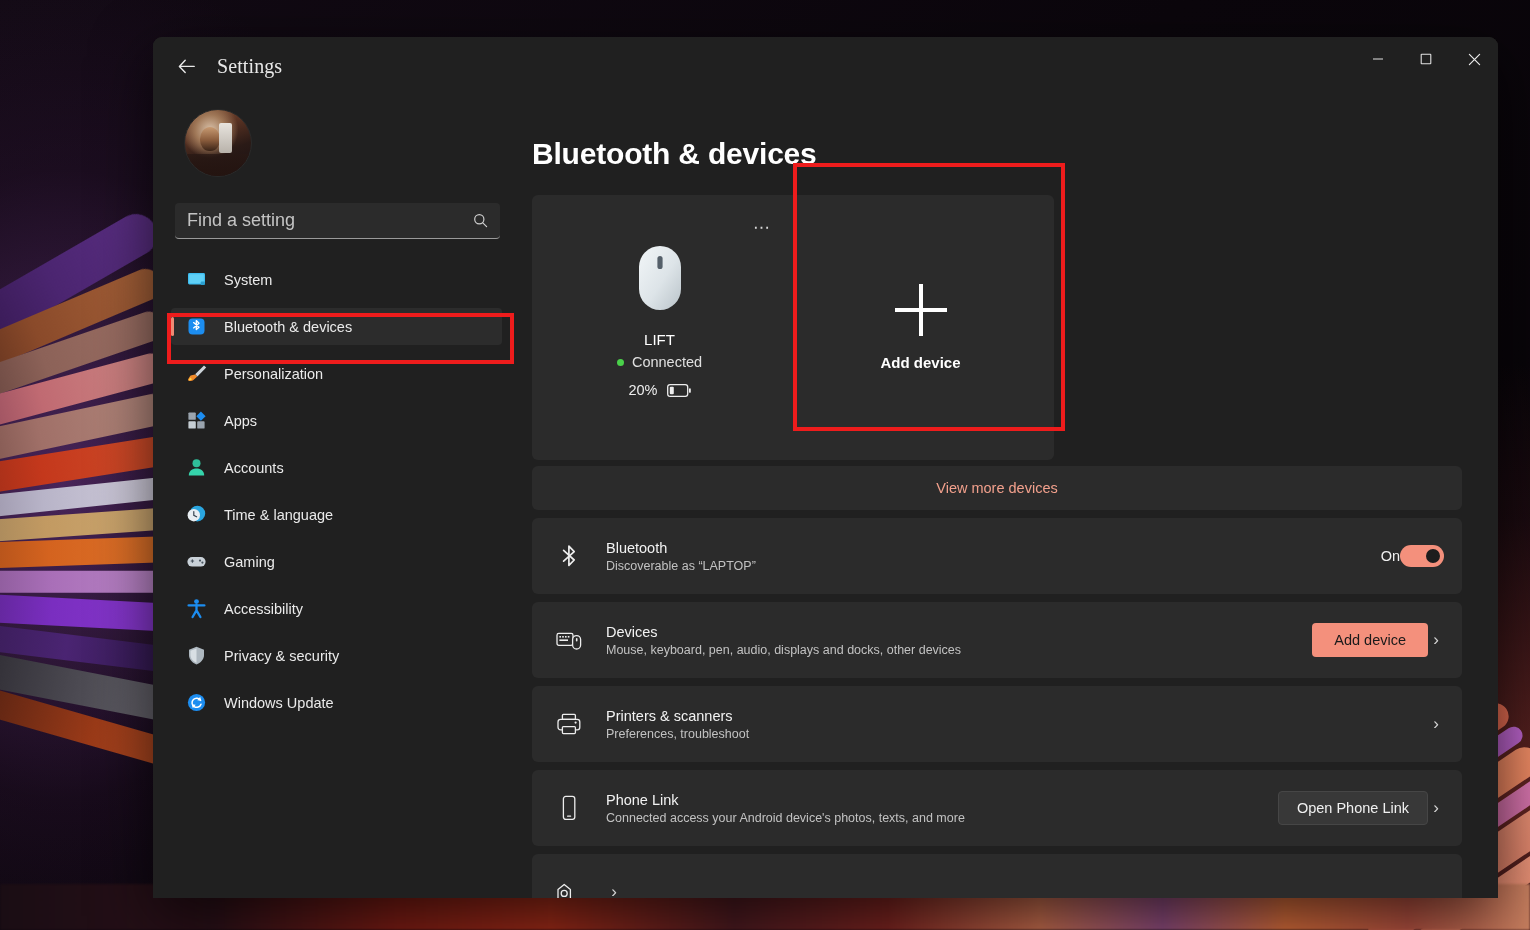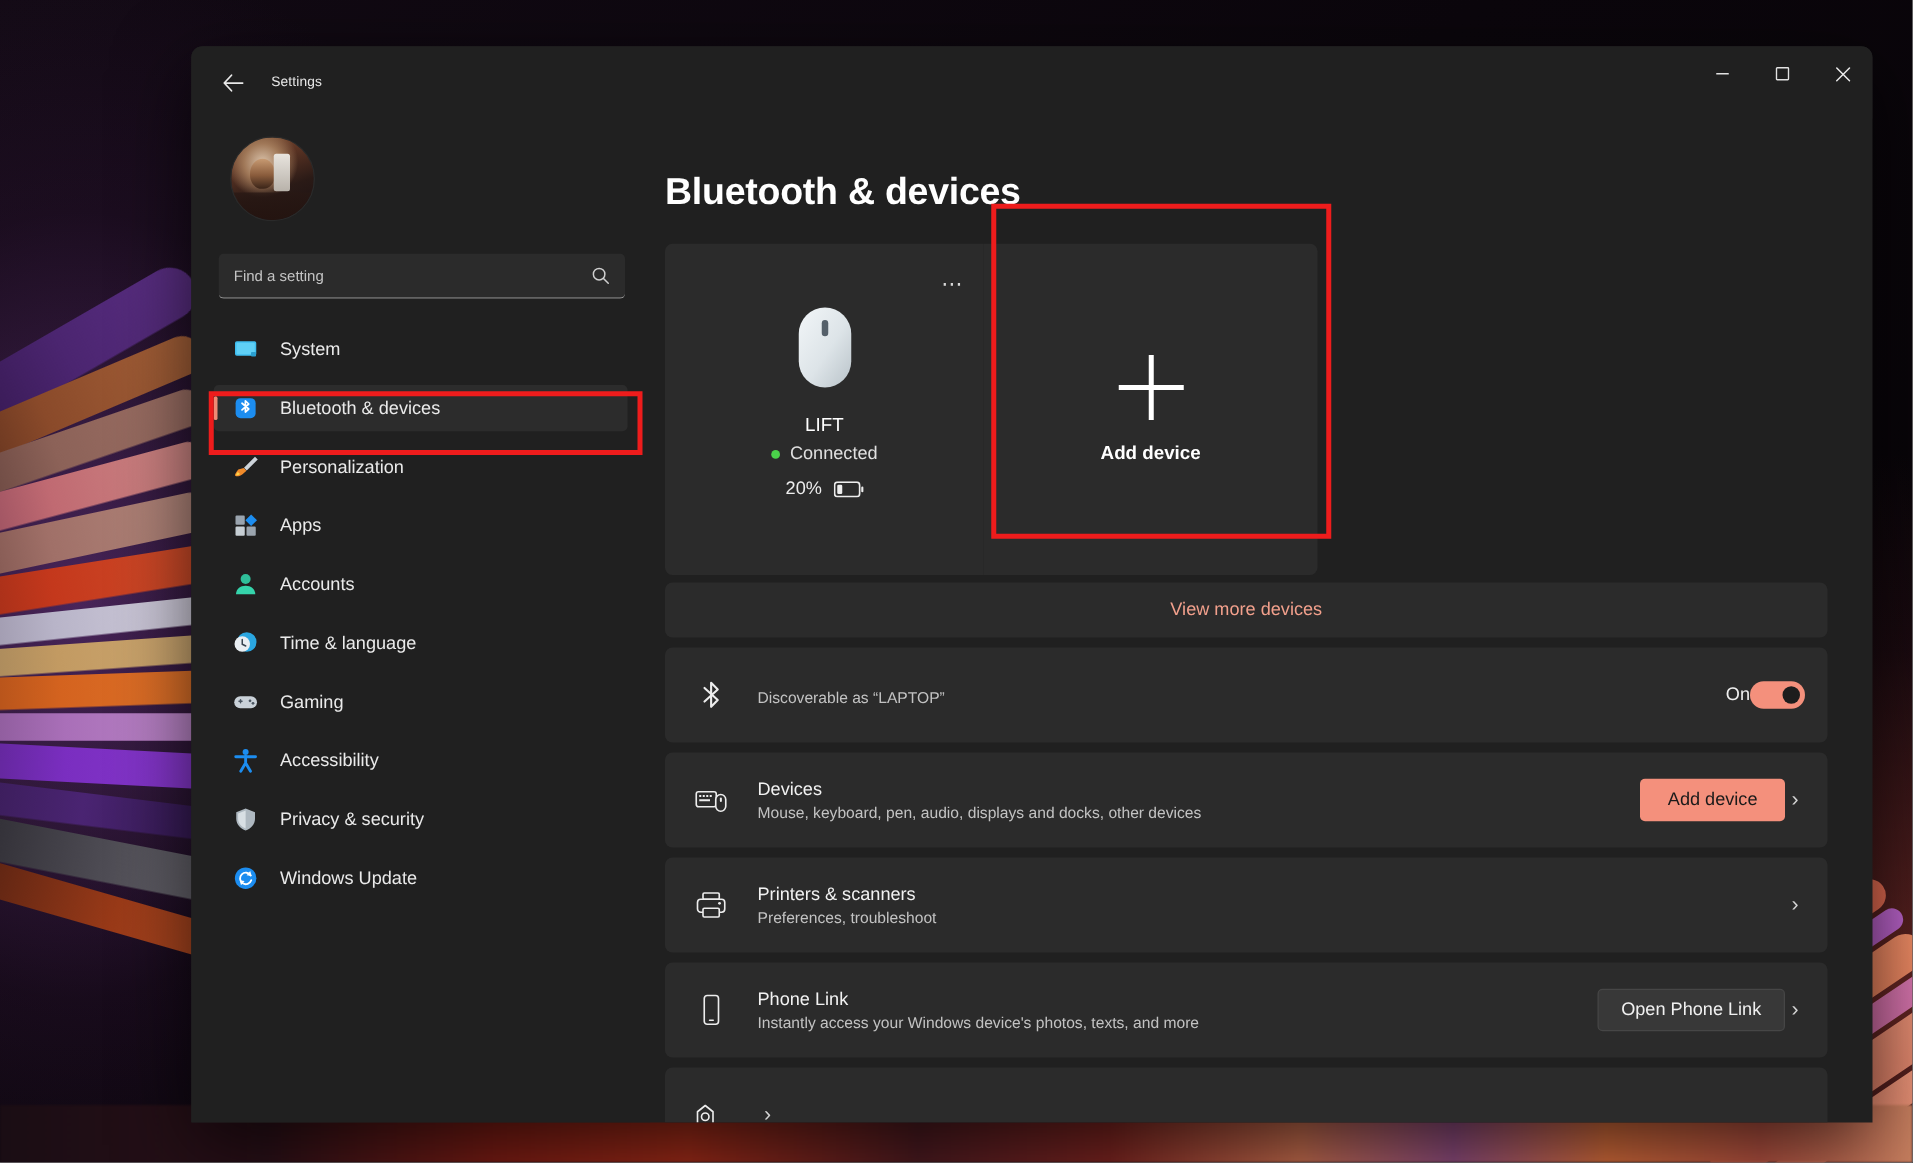--- a/index.html
+++ b/index.html
@@ -96,21 +96,21 @@
     background: #202020;
     position: relative;
   }
   .back-btn {
     width: 34px; height: 34px; margin-left: 16px;
     display: flex; align-items: center; justify-content: center;
     border-radius: 5px; cursor: pointer;
   }
   .title-text {
     margin-left: 14px;
-    font-size: 11px; color: #e8e8e8; letter-spacing: .1px;
+    font-size: 20px; color: #e8e8e8; letter-spacing: .1px; font-family: Liberation Serif, serif;
   }
   .win-controls { margin-left: auto; display: flex; height: 58px; }
   .win-btn {
     width: 48px; height: 44px; margin-top: 0;
     display: flex; align-items: center; justify-content: center;
     color: #e2e2e2; cursor: pointer;
   }
 
   
   .body-wrap { flex: 1; display: flex; min-height: 0; }
@@ -150,21 +150,21 @@
     margin: 26px 0 0 4px;
     width: 325px; height: 36px;
     background: #2b2b2b;
     border-radius: 4px;
     border-bottom: 1px solid #9a9a9a;
     display: flex; align-items: center;
     padding: 0 12px;
   }
   .search-box input {
     flex: 1; background: transparent; border: none; outline: none;
-    color: #fdba74; font-size: 12px;
+    color: #fdba74; font-size: 18px;
     font-family: "Liberation Sans", sans-serif;
   }
   .search-box input::placeholder { color: #c4c4c4; }
 
   .nav { margin-top: 22px; display: flex; flex-direction: column; }
   .nav-item {
     position: relative;
     height: 37px;
     display: flex; align-items: center;
     padding-left: 14px;
@@ -555,20 +555,21 @@
 
         <div class="view-more">View more devices</div>
 
         <div class="setting-card sc-tall">
           <span class="sc-icon">
             <svg width="20" height="26" viewBox="0 0 20 26">
               <path d="M4.6 7.4 L15.2 17 L9.9 22.4 V3.2 L15.2 8.6 L4.6 18.2" fill="none" stroke="#ededed" stroke-width="1.7" stroke-linecap="round" stroke-linejoin="round"></path>
             </svg>
           </span>
           <div class="sc-text">
+            <div class="sc-title">Bluetooth</div>
             <div class="sc-sub">Discoverable as “LAPTOP”</div>
           </div>
           <div class="sc-right">
             <span class="toggle-label">On</span>
             <div class="toggle">
               <div class="knob"></div>
             </div>
           </div>
         </div>
 
@@ -615,21 +616,21 @@
 
         <div class="setting-card sc-tall">
           <span class="sc-icon">
             <svg width="20" height="26" viewBox="0 0 20 26">
               <rect x="4.4" y="1.4" width="11.4" height="23" rx="2.4" fill="none" stroke="#ededed" stroke-width="1.3"></rect>
               <path d="M8.6 21.2 H11.6" stroke="#ededed" stroke-width="1.2" stroke-linecap="round"></path>
             </svg>
           </span>
           <div class="sc-text">
             <div class="sc-title">Phone Link</div>
-            <div class="sc-sub">Instantly access your Windows device's photos, texts, and more</div>
+            <div class="sc-sub">Connected access your Android device's photos, texts, and more</div>
           </div>
           <div class="sc-right">
             <button class="ghost-btn">Open Phone Link</button>
             <span class="chev">›</span>
           </div>
         </div>
 
         <div class="setting-card sc-tall">
           <span class="sc-icon">
             <svg width="26" height="22" viewBox="0 0 26 22">

